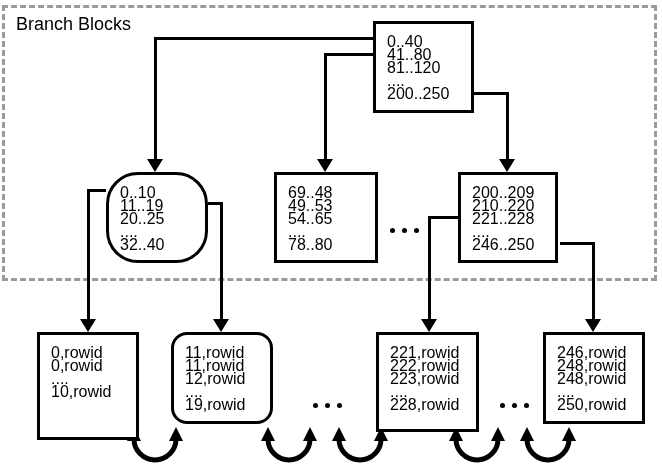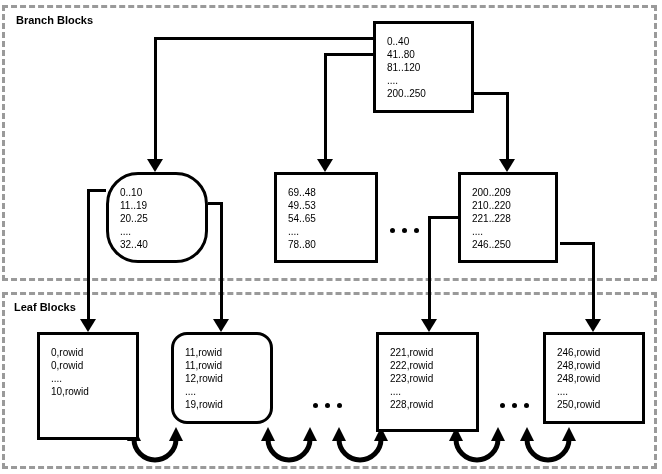--- a/index.html
+++ b/index.html
@@ -13,32 +13,32 @@
     overflow: hidden;
   }
   .section {
     position: absolute;
     border: 3px dashed #9a9a9a;
     box-sizing: border-box;
     background: transparent;
   }
   .section-label {
     position: absolute;
-    font-size: 11px;
-    font-weight: bold;
+    font-size: 18px;
+    font-weight: normal;
     color: #000;
     white-space: nowrap;
   }
   .box {
     position: absolute;
     border: 3px solid #000;
     background: #fff;
     box-sizing: border-box;
     padding: 11px 0 0 11px;
-    font-size: 10px;
+    font-size: 16px;
     line-height: 13px;
     z-index: 3;
   }
   .box .entry { white-space: nowrap; }
   .hline, .vline {
     position: absolute;
     background: #000;
     z-index: 2;
   }
   .hline { height: 3px; }
@@ -69,23 +69,20 @@
   }
 </style>
 </head>
 <body>
 
 <div class="canvas">
 
   <div class="section" style="left:2px; top:5px; width:655px; height:276px;">
     <div class="section-label" style="left:11px; top:6px;">Branch Blocks</div>
   </div>
-  <div class="section" style="left:2px; top:292px; width:655px; height:177px;">
-    <div class="section-label" style="left:9px; top:6px;">Leaf Blocks</div>
-  </div>
 
   <div class="hline" style="left:154px; top:37px; width:219px;"></div>
   <div class="vline" style="left:154px; top:37px; height:122px;"></div>
   <div class="arrow-down" style="left:147px; top:159px;"></div>
 
   <div class="hline" style="left:324px; top:53px; width:49px;"></div>
   <div class="vline" style="left:324px; top:53px; height:106px;"></div>
   <div class="arrow-down" style="left:317px; top:159px;"></div>
 
   <div class="hline" style="left:474px; top:92px; width:35px;"></div>

